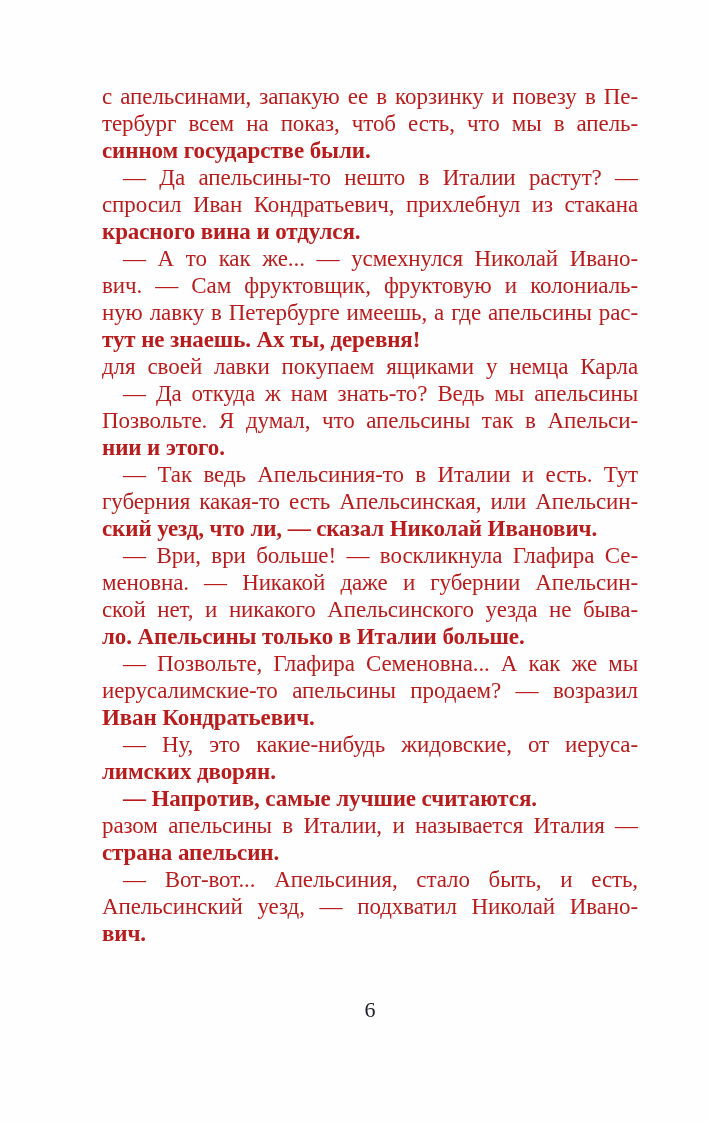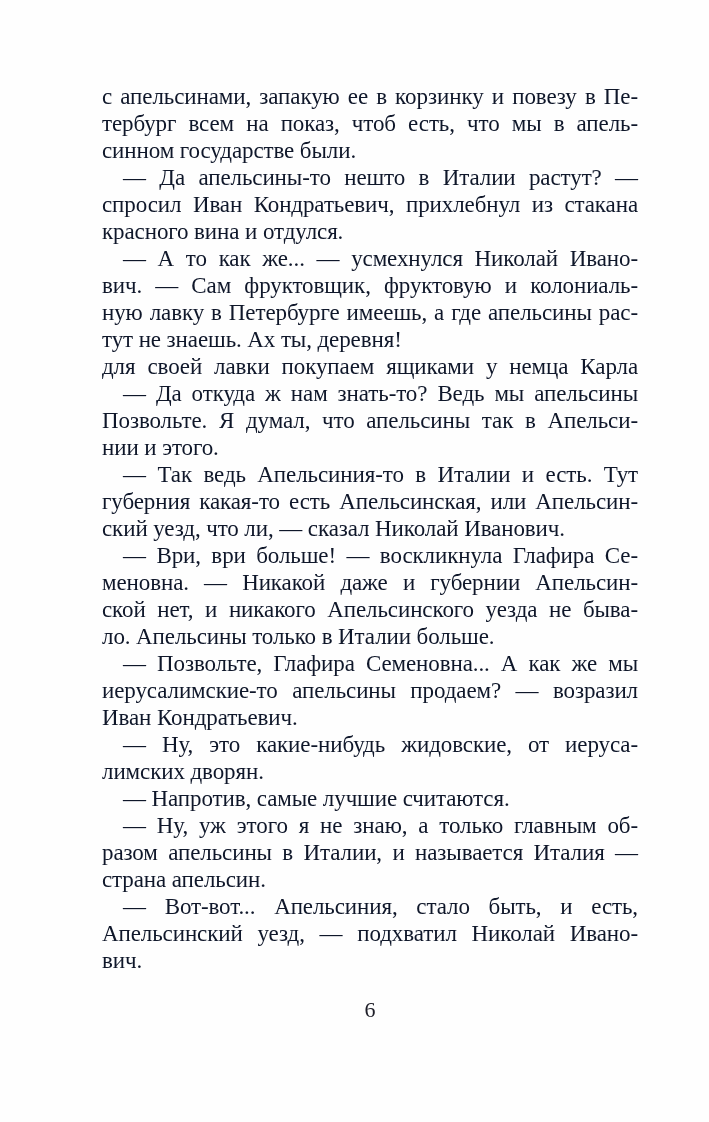--- a/index.html
+++ b/index.html
@@ -26,40 +26,41 @@
   }
   .para { margin: 0; padding: 0; }
   .line { width: 100%; }
   .line.just {
     text-align: justify;
     text-align-last: justify;
   }
   .line.last {
     text-align: center;
     text-align-last: left;
+    font-weight: bold;
   }
   .line.indent {
     padding-left: 21px;
     box-sizing: border-box;
   }
   .folio {
     position: absolute;
     left: 102px;
     top: 997px;
     width: 536px;
     text-align: center;
     font-size: 22px;
     color: #1e1e28;
   }
 </style>
 </head>
 <body>
 
 <div class="page" style="background: rgb(254, 254, 254);">
-  <div class="text-block" id="text-block" style="color: #0f172a;">
+  <div class="text-block" id="text-block" style="color: #b91c1c;">
       <div class="para">
         <div class="line just">с апельсинами, запакую ее в корзинку и повезу в Пе-</div>
         <div class="line just">тербург всем на показ, чтоб есть, что мы в апель-</div>
         <div class="line last">синном государстве были.</div>
       </div>
       <div class="para">
         <div class="line just indent">— Да апельсины-то нешто в Италии растут? —</div>
         <div class="line just">спросил Иван Кондратьевич, прихлебнул из стакана</div>
         <div class="line last">красного вина и отдулся.</div>
       </div>
@@ -92,21 +93,20 @@
         <div class="line last">Иван Кондратьевич.</div>
       </div>
       <div class="para">
         <div class="line just indent">— Ну, это какие-нибудь жидовские, от иеруса-</div>
         <div class="line last">лимских дворян.</div>
       </div>
       <div class="para">
         <div class="line last indent">— Напротив, самые лучшие считаются.</div>
       </div>
       <div class="para">
-        <div class="line just indent">— Ну, уж этого я не знаю, а только главным об-</div>
         <div class="line just">разом апельсины в Италии, и называется Италия —</div>
         <div class="line last">страна апельсин.</div>
       </div>
       <div class="para">
         <div class="line just indent">— Вот-вот... Апельсиния, стало быть, и есть,</div>
         <div class="line just">Апельсинский уезд, — подхватил Николай Ивано-</div>
         <div class="line last">вич.</div>
       </div>
     </div>
   <div class="folio" style="color: rgb(30, 30, 40);">6</div>

